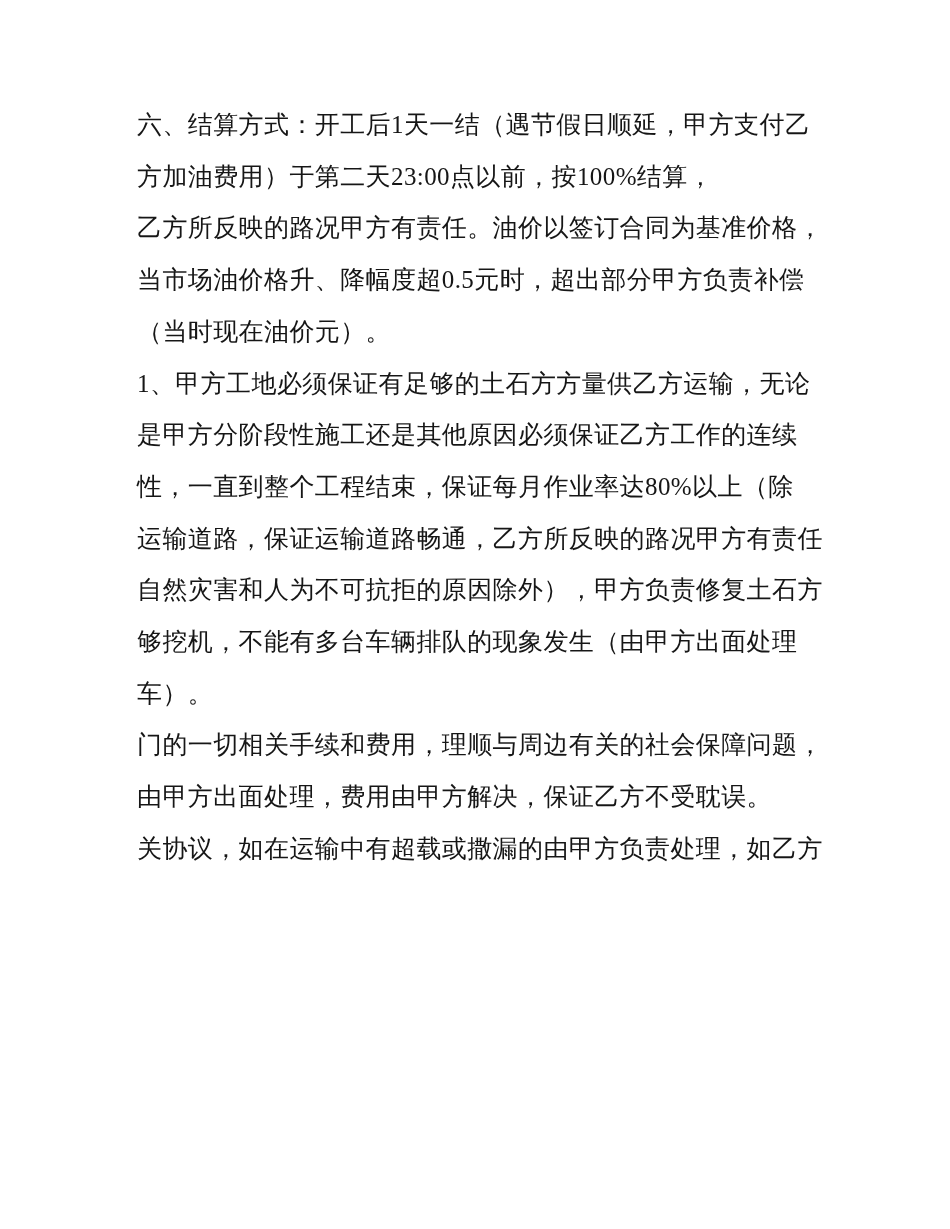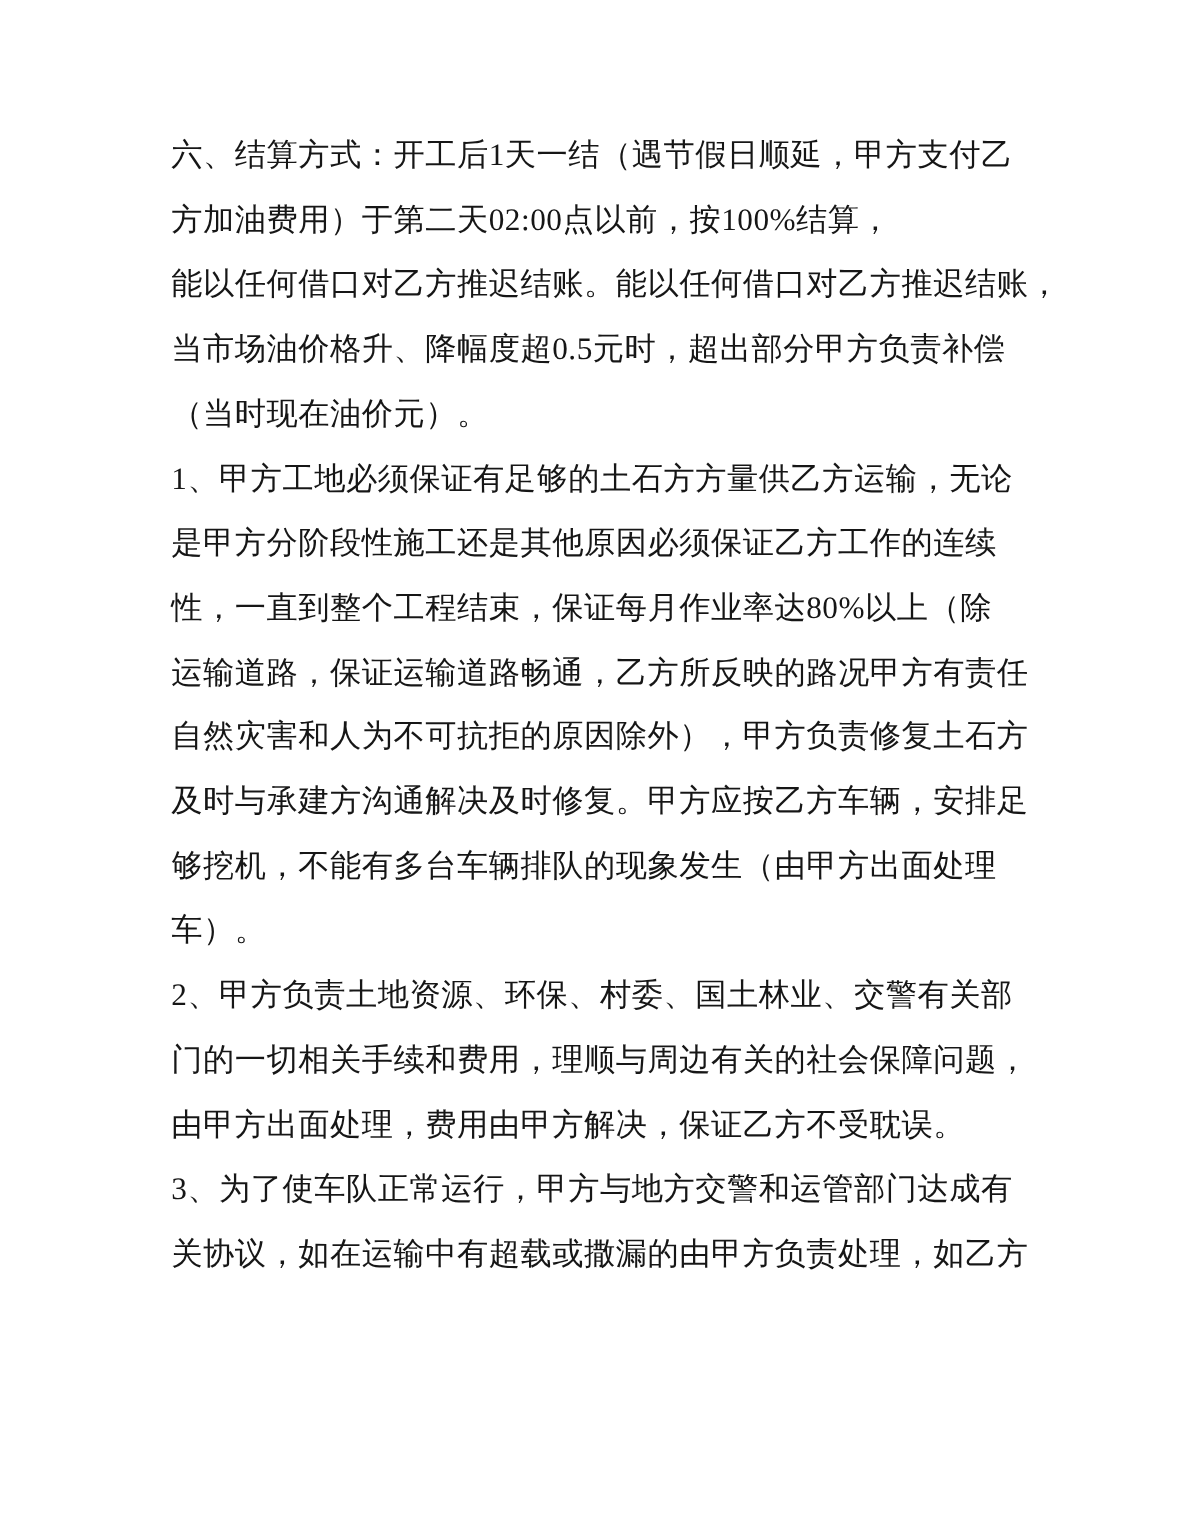--- a/index.html
+++ b/index.html
@@ -39,31 +39,28 @@
     text-align: left;
     font-weight: 400;
   }
 </style>
 </head>
 <body>
 
 <div class="page">
   <div class="text-block">
     <p class="doc-line">六、结算方式：开工后1天一结（遇节假日顺延，甲方支付乙</p>
-    <p class="doc-line">方加油费用）于第二天02:00点以前，按100%结算，</p>
-    <p class="doc-line">能以任何借口对乙方推迟结账。能以任何借口对乙方推迟结账，</p>
+    <p class="doc-line">方加油费用）于第二天23:00点以前，按100%结算，</p>
+    <p class="doc-line">乙方所反映的路况甲方有责任。油价以签订合同为基准价格，</p>
     <p class="doc-line">当市场油价格升、降幅度超0.5元时，超出部分甲方负责补偿</p>
     <p class="doc-line">（当时现在油价元）。</p>
     <p class="doc-line">1、甲方工地必须保证有足够的土石方方量供乙方运输，无论</p>
     <p class="doc-line">是甲方分阶段性施工还是其他原因必须保证乙方工作的连续</p>
     <p class="doc-line">性，一直到整个工程结束，保证每月作业率达80%以上（除</p>
     <p class="doc-line">运输道路，保证运输道路畅通，乙方所反映的路况甲方有责任</p>
     <p class="doc-line">自然灾害和人为不可抗拒的原因除外），甲方负责修复土石方</p>
-    <p class="doc-line">及时与承建方沟通解决及时修复。甲方应按乙方车辆，安排足</p>
     <p class="doc-line">够挖机，不能有多台车辆排队的现象发生（由甲方出面处理</p>
     <p class="doc-line">车）。</p>
-    <p class="doc-line">2、甲方负责土地资源、环保、村委、国土林业、交警有关部</p>
     <p class="doc-line">门的一切相关手续和费用，理顺与周边有关的社会保障问题，</p>
     <p class="doc-line">由甲方出面处理，费用由甲方解决，保证乙方不受耽误。</p>
-    <p class="doc-line">3、为了使车队正常运行，甲方与地方交警和运管部门达成有</p>
     <p class="doc-line">关协议，如在运输中有超载或撒漏的由甲方负责处理，如乙方</p>
   </div>
 </div>
 
 </body></html>

